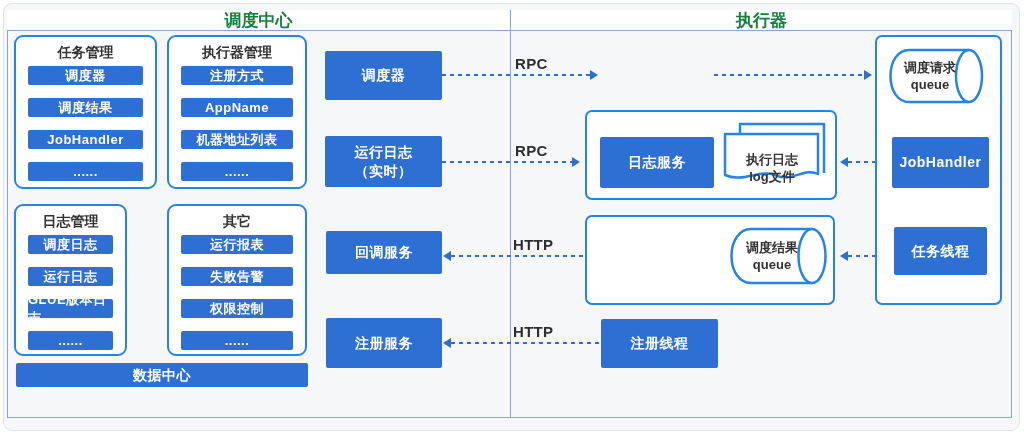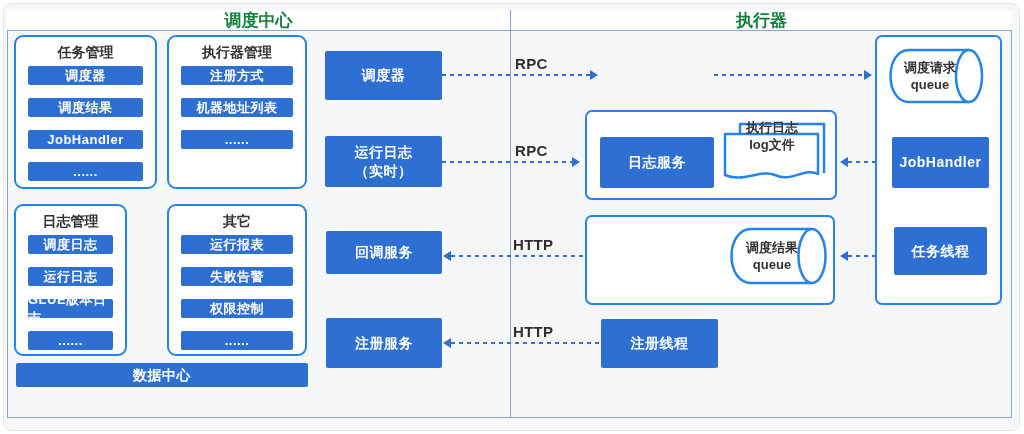--- a/index.html
+++ b/index.html
@@ -111,20 +111,21 @@
     <div class="gtitle">任务管理</div>
     <div class="bar">调度器</div>
     <div class="bar">调度结果</div>
     <div class="bar">JobHandler</div>
     <div class="bar">......</div>
   </div>
 
   <div class="group" style="left:167px;top:35px;width:140px;height:154px">
     <div class="gtitle">执行器管理</div>
     <div class="bar">注册方式</div>
+    <div class="bar">AppName</div>
     <div class="bar">机器地址列表</div>
     <div class="bar">......</div>
   </div>
 
   <div class="group" style="left:14px;top:204px;width:113px;height:152px">
     <div class="gtitle">日志管理</div>
     <div class="bar">调度日志</div>
     <div class="bar">运行日志</div>
     <div class="bar">GLUE版本日志</div>
     <div class="bar">......</div>
@@ -149,21 +150,21 @@
   <div class="bluebox" style="left:326px;top:318px;width:116px;height:50px">注册服务</div>
 
 
   <div class="panel" style="left:585px;top:110px;width:252px;height:90px"></div>
   <div class="bluebox" style="left:600px;top:137px;width:114px;height:51px">日志服务</div>
 
   <svg style="left:722px;top:121px" width="108" height="72" viewBox="0 0 108 72">
     <path d="M18 14 L18 3 L102 3 L102 52" fill="#ffffff" stroke="#2484ea" stroke-width="2.5" stroke-linejoin="round"></path>
     <path d="M3 13 L96 13 L96 53 C82 46 70 62 53 54 C39 48 20 62 3 54 Z" fill="#ffffff" stroke="#2484ea" stroke-width="2.5" stroke-linejoin="round"></path>
   </svg>
-  <div class="shape-text" style="left:728px;top:116px;width:88px;height:40px">
+  <div class="shape-text" style="left:728px;top:148px;width:88px;height:40px">
     <span>执行日志</span>
     <span>log文件</span>
   </div>
 
   <div class="panel" style="left:585px;top:215px;width:250px;height:90px"></div>
 
   <svg style="left:728px;top:226px" width="102" height="60" viewBox="0 0 102 60" preserveAspectRatio="none">
     <path d="M84 3 L23 3 C11.5 3 3.5 14.5 3.5 30 C3.5 45.5 11.5 57 23 57 L84 57" fill="#ffffff" stroke="#2484ea" stroke-width="2.5"></path>
     <ellipse cx="84" cy="30" rx="13.5" ry="27" fill="#ffffff" stroke="#2484ea" stroke-width="2.5"></ellipse>
   </svg>

